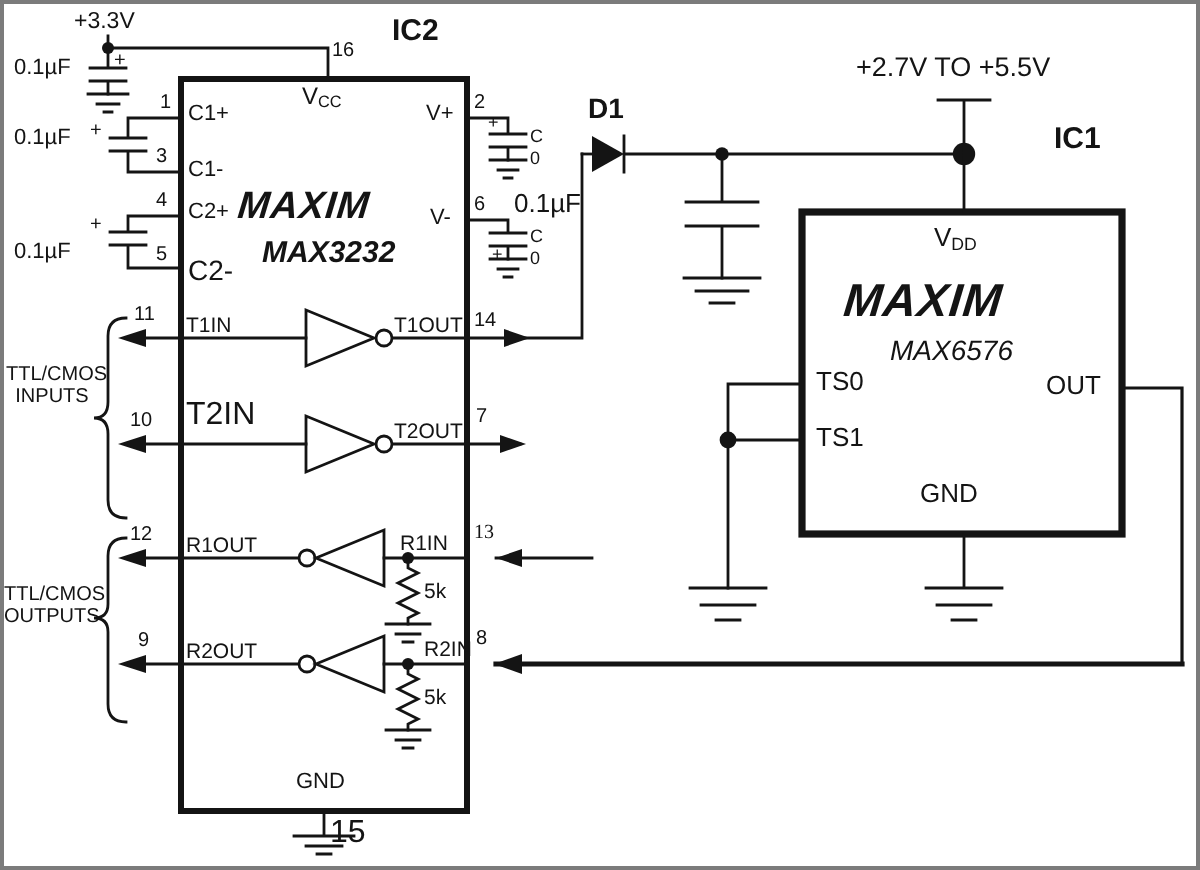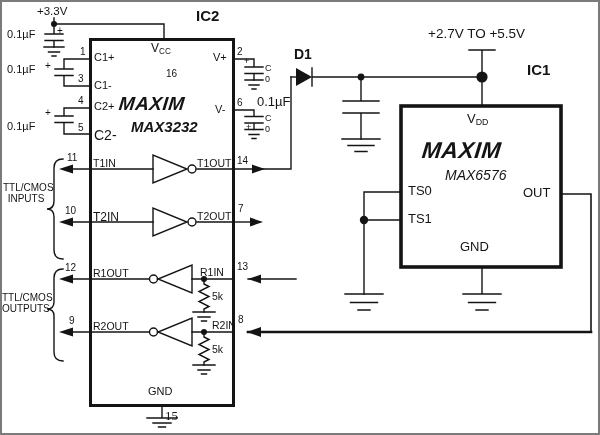--- a/index.html
+++ b/index.html
@@ -137,21 +137,21 @@
     </g>
     <g>
       <path d="M61,267 Q52,267 52,276 L52,300 Q52,307 45,307 Q52,307 52,314 L52,350 Q52,359 61,359"></path>
     </g>
   </svg>
 
   <div class="lbl" style="left:35px;top:4px;font-size:11.5px;">+3.3V</div>
   <div class="lbl" style="left:5px;top:27px;font-size:11px;">0.1µF</div>
   <div class="lbl" style="left:55px;top:24px;font-size:10px;">+</div>
 
-  <div class="lbl" style="left:164px;top:19px;font-size:10px;margin-top:48px;">16</div>
+  <div class="lbl" style="left:164px;top:19px;font-size:10px;">16</div>
   <div class="lbl b" style="left:194px;top:6px;font-size:15px;">IC2</div>
   <div class="lbl" style="left:149px;top:40px;font-size:12px;"><span>V</span><span class="sub">CC</span></div>
 
   <div class="lbl" style="left:5px;top:62px;font-size:11px;">0.1µF</div>
   <div class="lbl" style="left:43px;top:59px;font-size:10px;">+</div>
   <div class="lbl" style="left:5px;top:119px;font-size:11px;">0.1µF</div>
   <div class="lbl" style="left:43px;top:106px;font-size:10px;">+</div>
 
   <div class="lbl" style="left:78px;top:45px;font-size:10px;">1</div>
   <div class="lbl" style="left:76px;top:72px;font-size:10px;">3</div>
@@ -177,39 +177,39 @@
 
   <div class="lbl maxim" style="left:117px;top:92px;font-size:19px;">MAXIM</div>
   <div class="lbl b i" style="left:129px;top:117px;font-size:15px;">MAX3232</div>
 
   <div class="lbl" style="left:65px;top:151px;font-size:10px;">11</div>
   <div class="lbl" style="left:91px;top:156px;font-size:10.5px;">T1IN</div>
   <div class="lbl" style="left:195px;top:156px;font-size:10.5px;">T1OUT</div>
   <div class="lbl" style="left:235px;top:154px;font-size:10px;">14</div>
 
   <div class="lbl" style="left:63px;top:204px;font-size:10px;">10</div>
-  <div class="lbl" style="left:91px;top:209px;font-size:12px;">T2IN</div>
+  <div class="lbl" style="left:91px;top:198px;font-size:16px;">T2IN</div>
   <div class="lbl" style="left:195px;top:209px;font-size:10.5px;">T2OUT</div>
   <div class="lbl" style="left:236px;top:202px;font-size:10px;">7</div>
 
   <div class="lbl" style="left:63px;top:261px;font-size:10px;">12</div>
   <div class="lbl" style="left:91px;top:266px;font-size:10.5px;">R1OUT</div>
   <div class="lbl" style="left:198px;top:265px;font-size:10.5px;">R1IN</div>
-  <div class="lbl" style="left:235px;top:260px;font-size:10px;">13</div>
+  <div class="lbl" style="left:235px;top:260px;font-size:10px;font-family:Liberation Serif, serif;">13</div>
 
   <div class="lbl" style="left:67px;top:314px;font-size:10px;">9</div>
   <div class="lbl" style="left:91px;top:319px;font-size:10.5px;">R2OUT</div>
   <div class="lbl" style="left:198px;top:318px;font-size:10.5px;margin-left:12px;">R2IN</div>
   <div class="lbl" style="left:236px;top:313px;font-size:10px;">8</div>
 
   <div class="lbl" style="left:210px;top:289px;font-size:10.5px;">5k</div>
   <div class="lbl" style="left:210px;top:342px;font-size:10.5px;">5k</div>
 
   <div class="lbl" style="left:146px;top:384px;font-size:11px;">GND</div>
-  <div class="lbl" style="left:163px;top:407px;font-size:13px;font-family:Liberation Serif, serif;">15</div>
+  <div class="lbl" style="left:163px;top:407px;font-size:16px;">15</div>
 
   <div class="lbl anno" style="left:1px;top:180px;width:46px;font-size:10px;">
     <span>TTL/CMOS</span><br>
     <span>INPUTS</span>
   </div>
   <div class="lbl anno" style="left:0px;top:290px;width:46px;font-size:10px;">
     <span>TTL/CMOS</span><br>
     <span>OUTPUTS</span>
   </div>
 

